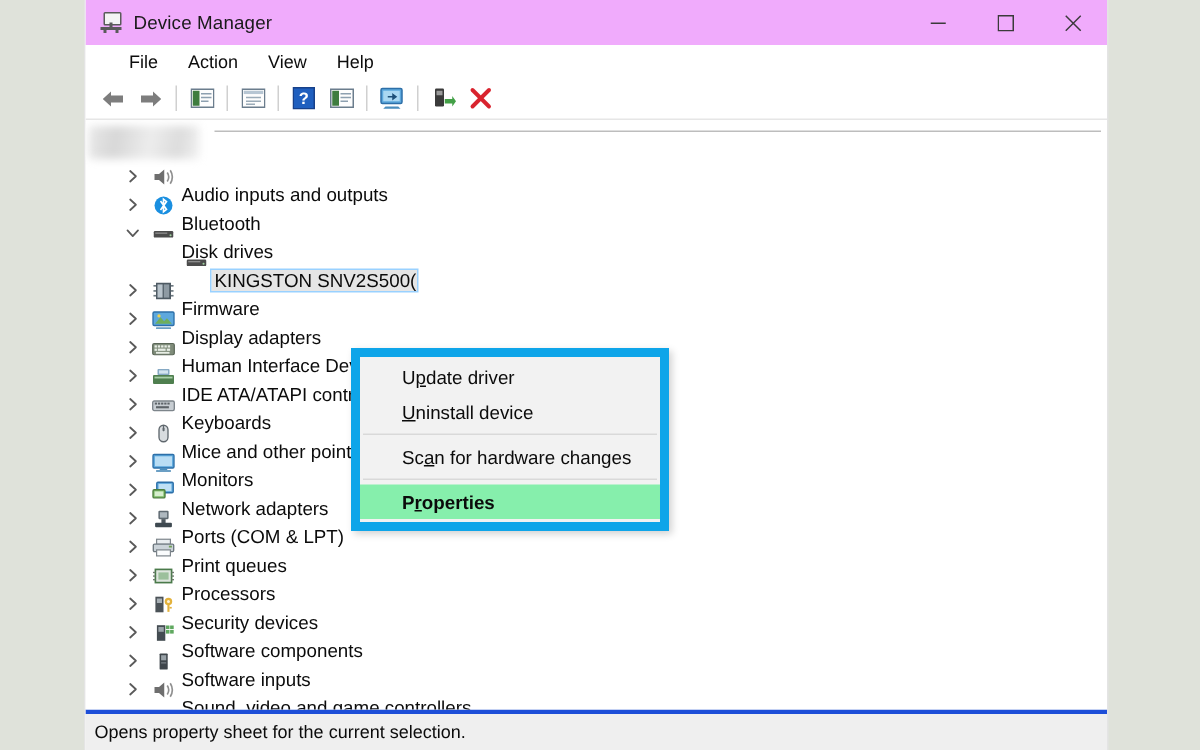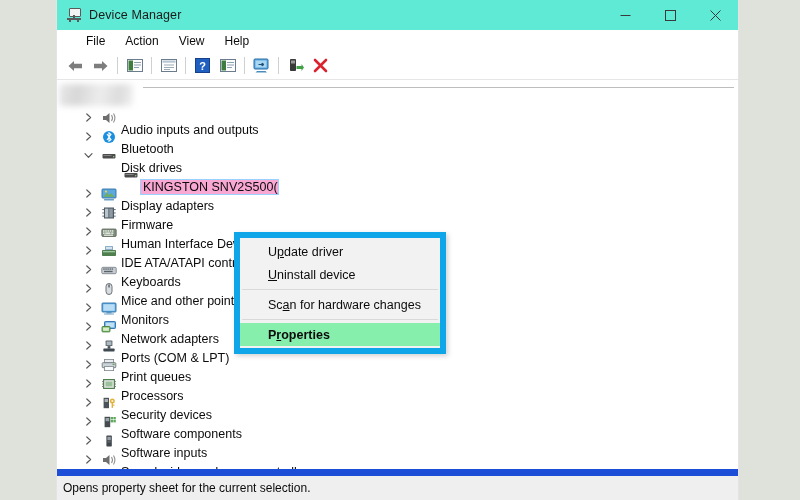--- a/index.html
+++ b/index.html
@@ -25,21 +25,21 @@
     background: #ffffff;
     box-shadow: 0 0 0 1px #e4e4e4;
     display: flex;
     flex-direction: column;
     overflow: hidden;
   }
 
   
   #titlebar {
     height: 30px;
-    background: #5eead4;
+    background: #f0abfc;
     display: flex;
     align-items: center;
     flex: none;
     position: relative;
   }
   #title-left {
     display: flex;
     align-items: center;
     padding-left: 9px;
     gap: 7px;
@@ -180,21 +180,21 @@
     align-items: center;
     justify-content: center;
     flex: none;
   }
   .tree-row .lbl { padding-left: 2px; margin-top: 24px; }
 
   .depth-1 { padding-left: 20px; }
   .depth-2 { padding-left: 42px; }
 
   .tree-row.selected .lbl {
-    background: #f9a8d4;
+    background: #e5e5e5;
     outline: 1px solid #99d1ff;
   }
 
   
   #redaction {
     position: absolute;
     left: 2px;
     top: 4px;
     width: 74px;
     height: 22px;
@@ -241,21 +241,21 @@
     height: 1px;
     background: #d9d9d9;
     margin: 3px 2px 3px 2px;
   }
   .acc { text-decoration: underline; }
 
   
   #statusbar {
     height: 24px;
     background: #efefef;
-    border-top: 7px solid #1d4ed8;
+    border-top: 3px solid #1d4ed8;
     display: flex;
     align-items: center;
     padding-left: 6px;
     flex: none;
     font-size: 12px;
     color: #0b0b0b;
     white-space: nowrap;
   }
 </style>
 </head>
@@ -435,48 +435,48 @@
           <span class="lbl">KINGSTON SNV2S500(</span>
         </div>
         <div class="tree-row depth-1">
           <span class="chev">
             <svg width="9" height="9" viewBox="0 0 9 9">
               <path d="M2.8 1 L6.6 4.5 L2.8 8" stroke="#5a5a5a" stroke-width="1.2" fill="none" stroke-linecap="round" stroke-linejoin="round"></path>
             </svg>
           </span>
           <span class="ico">
             <svg width="16" height="14" viewBox="0 0 16 14">
-              <rect x="1" y="2" width="14" height="9" rx="0.8" fill="#5da8dd" stroke="#2d6fa8" stroke-width="0.9"></rect>
-              <path d="M2.4 9.8 L6 5.5 L8.4 8.2 L10.3 6.2 L13.6 9.8 Z" fill="#6fae5c"></path>
-              <circle cx="5" cy="4.6" r="1.1" fill="#f2d24b"></circle>
-              <rect x="3" y="12.1" width="10" height="1.3" rx="0.4" fill="#6b9fc4"></rect>
-            </svg>
-          </span>
-          <span class="lbl">Display adapters</span>
-        </div>
-        <div class="tree-row depth-1">
-          <span class="chev">
-            <svg width="9" height="9" viewBox="0 0 9 9">
-              <path d="M2.8 1 L6.6 4.5 L2.8 8" stroke="#5a5a5a" stroke-width="1.2" fill="none" stroke-linecap="round" stroke-linejoin="round"></path>
-            </svg>
-          </span>
-          <span class="ico">
-            <svg width="16" height="14" viewBox="0 0 16 14">
               <rect x="3" y="1.5" width="10" height="11" fill="#4e5a63"></rect>
               <rect x="4" y="2.6" width="3.4" height="8.8" fill="#b9c4cc"></rect>
               <rect x="8.2" y="2.6" width="3.6" height="8.8" fill="#8e9aa3"></rect>
               <rect x="1.3" y="3" width="1.7" height="1.1" fill="#6d7980"></rect>
               <rect x="1.3" y="6.4" width="1.7" height="1.1" fill="#6d7980"></rect>
               <rect x="1.3" y="9.6" width="1.7" height="1.1" fill="#6d7980"></rect>
               <rect x="13" y="3" width="1.7" height="1.1" fill="#6d7980"></rect>
               <rect x="13" y="6.4" width="1.7" height="1.1" fill="#6d7980"></rect>
               <rect x="13" y="9.6" width="1.7" height="1.1" fill="#6d7980"></rect>
             </svg>
           </span>
           <span class="lbl">Firmware</span>
+        </div>
+        <div class="tree-row depth-1">
+          <span class="chev">
+            <svg width="9" height="9" viewBox="0 0 9 9">
+              <path d="M2.8 1 L6.6 4.5 L2.8 8" stroke="#5a5a5a" stroke-width="1.2" fill="none" stroke-linecap="round" stroke-linejoin="round"></path>
+            </svg>
+          </span>
+          <span class="ico">
+            <svg width="16" height="14" viewBox="0 0 16 14">
+              <rect x="1" y="2" width="14" height="9" rx="0.8" fill="#5da8dd" stroke="#2d6fa8" stroke-width="0.9"></rect>
+              <path d="M2.4 9.8 L6 5.5 L8.4 8.2 L10.3 6.2 L13.6 9.8 Z" fill="#6fae5c"></path>
+              <circle cx="5" cy="4.6" r="1.1" fill="#f2d24b"></circle>
+              <rect x="3" y="12.1" width="10" height="1.3" rx="0.4" fill="#6b9fc4"></rect>
+            </svg>
+          </span>
+          <span class="lbl">Display adapters</span>
         </div>
         <div class="tree-row depth-1">
           <span class="chev">
             <svg width="9" height="9" viewBox="0 0 9 9">
               <path d="M2.8 1 L6.6 4.5 L2.8 8" stroke="#5a5a5a" stroke-width="1.2" fill="none" stroke-linecap="round" stroke-linejoin="round"></path>
             </svg>
           </span>
           <span class="ico">
             <svg width="16" height="14" viewBox="0 0 16 14">
               <rect x="0.8" y="4" width="14.4" height="7.5" rx="1" fill="#7f8c7a" stroke="#5a6657" stroke-width="0.8"></rect>

